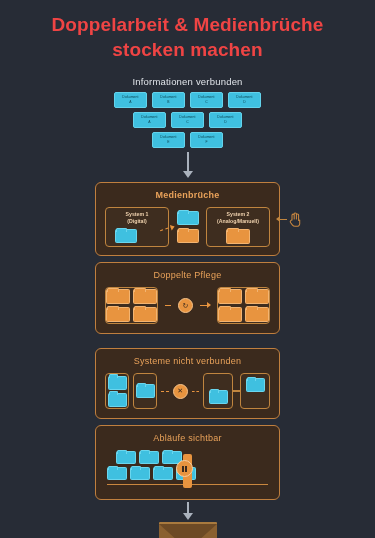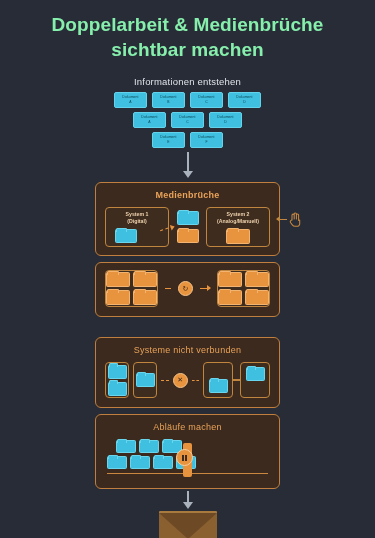--- a/index.html
+++ b/index.html
@@ -12,21 +12,21 @@
   }
   .page{position:relative;width:375px;height:538px;}
 
   
   .title{
     text-align:center;
     font-size:19px;
     font-weight:bold;
     line-height:1.32;
     letter-spacing:0.1px;
-    color:#86efac;
+    color:#ef4444;
     padding:12px 18px 0 18px;
   }
   .title .l2{display:block;}
 
   
   .sec-cap{
     text-align:center;
     font-size:9.5px;
     color:#dfe3e8;
     letter-spacing:.2px;
@@ -175,25 +175,25 @@
     width:58px;height:4px;background:#a97a3e;border-radius:1px;
   }
 </style>
 </head>
 <body>
 
 <div class="page">
 
   <div class="title">
     <span>Doppelarbeit &amp; Medienbrüche</span>
-    <span class="l2">sichtbar machen</span>
+    <span class="l2">stocken machen</span>
   </div>
 
   <div class="pyr">
-    <div class="sec-cap">Informationen entstehen</div>
+    <div class="sec-cap">Informationen verbunden</div>
 
     <div class="pyr-row">
       <div class="doc-chip">
         <span class="t1">Dokument</span>
         <span class="t2">A</span>
       </div>
       <div class="doc-chip">
         <span class="t1">Dokument</span>
         <span class="t2">B</span>
       </div>
@@ -271,20 +271,21 @@
         <svg width="14" height="16" viewBox="0 0 14 16">
           <path d="M4 9 V4.2 a1.1 1.1 0 0 1 2.2 0 V8 M6.2 8 V3 a1.1 1.1 0 0 1 2.2 0 V8 M8.4 8 V4 a1.1 1.1 0 0 1 2.2 0 V9.5
                    M3.9 8.6 L2.6 9.8 a1.3 1.3 0 0 0 -.1 1.7 l2 2.6 a3.2 3.2 0 0 0 2.5 1.2 h2.1 a2.6 2.6 0 0 0 2.6-2.6 V9" fill="none" stroke="#c9873f" stroke-width="1.05" stroke-linecap="round" stroke-linejoin="round"></path>
         </svg>
       </div>
     </div>
   </div>
 
   <div style="margin-top:6px;">
     <div class="panel">
+      <div class="panel-cap">Doppelte Pflege</div>
       <div class="dp-row">
         <div class="sub-box grid-box">
           <div class="grid4">
             <div class="folder f-orange"></div>
             <div class="folder f-orange"></div>
             <div class="folder f-orange"></div>
             <div class="folder f-orange"></div>
           </div>
         </div>
         <div class="dash-plain"></div>
@@ -295,21 +296,21 @@
             <div class="folder f-orange"></div>
             <div class="folder f-orange"></div>
             <div class="folder f-orange"></div>
             <div class="folder f-orange"></div>
           </div>
         </div>
       </div>
     </div>
   </div>
 
-  <div style="margin-top:20px;">
+  <div style="margin-top:14px;">
     <div class="panel">
       <div class="panel-cap">Systeme nicht verbunden</div>
       <div class="snv-row">
         <div class="sub-box snv-box">
           <div class="folder f-cyan"></div>
           <div class="folder f-cyan"></div>
         </div>
         <div class="sub-box snv-box">
           <div class="folder f-cyan"></div>
         </div>
@@ -324,21 +325,21 @@
           <div class="sub-box snv-box wide" style="justify-content:flex-start;padding-top:4px;">
             <div class="folder f-cyan"></div>
           </div>
         </div>
       </div>
     </div>
   </div>
 
   <div style="margin-top:6px;">
     <div class="panel">
-      <div class="panel-cap">Abläufe machen</div>
+      <div class="panel-cap">Abläufe sichtbar</div>
       <div class="queue-wrap">
         <div class="queue">
           <div class="q-row r1">
             <div class="folder f-cyan"></div>
             <div class="folder f-cyan"></div>
             <div class="folder f-cyan"></div>
           </div>
           <div class="q-row r2">
             <div class="folder f-cyan"></div>
             <div class="folder f-cyan"></div>

